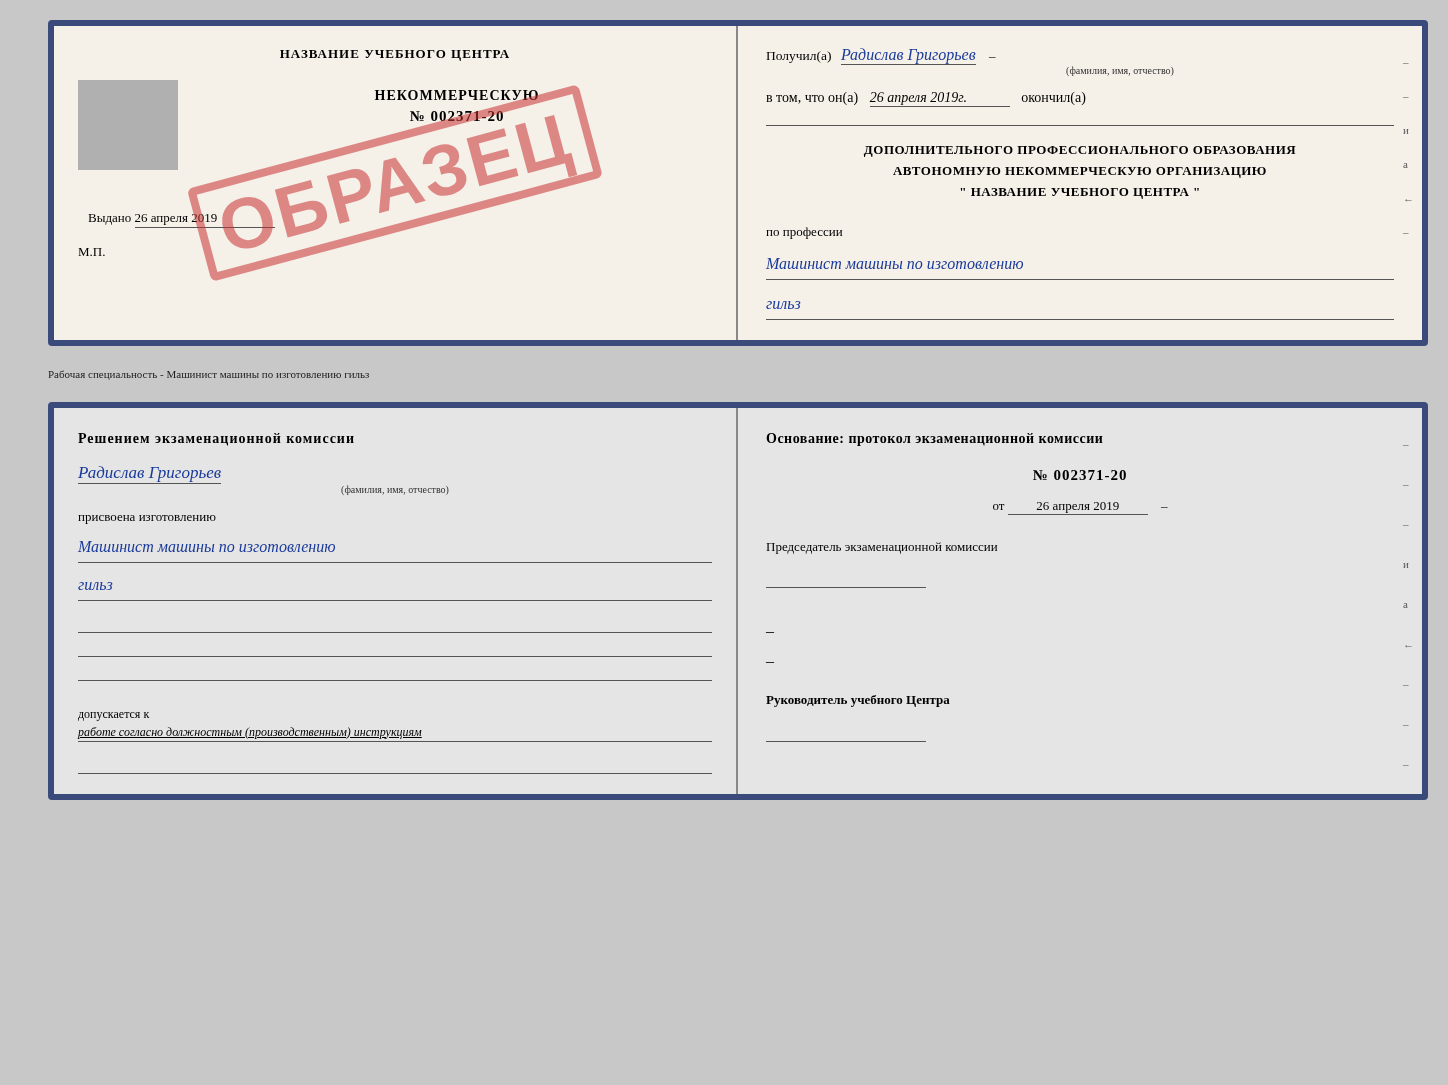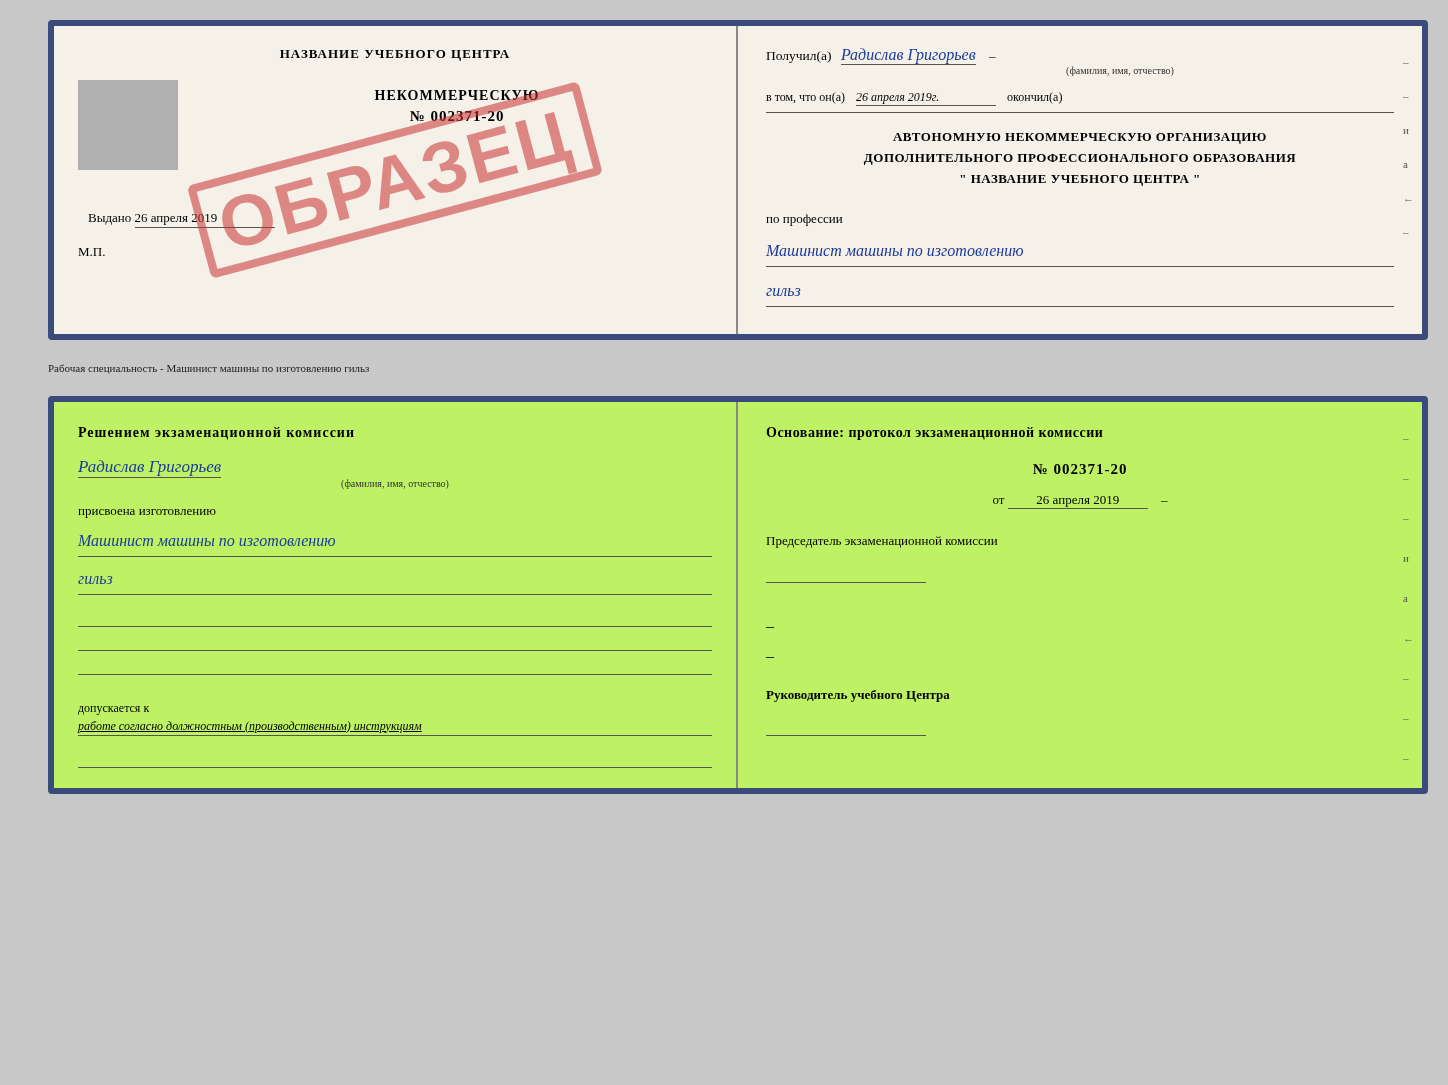--- a/index.html
+++ b/index.html
@@ -172,21 +172,21 @@
     .specialty-label {
       font-size: 11px;
       color: #222;
       width: 1380px;
       text-align: left;
       padding: 4px 0;
     }
 
     
     .second-card {
-      background: #bef264;
+      background: #e5e5e5;
       border: 6px solid #3a4a7a;
       border-radius: 4px;
       display: flex;
       width: 1380px;
       min-height: 340px;
       position: relative;
       overflow: hidden;
     }
 
     .second-left {
@@ -350,29 +350,29 @@
     <div class="doc-card-right">
 
       <div style="font-size:13.5px;">
         <span>Получил(a)</span>
         <span class="recipient-name" style="font-size:16px; margin-left:6px;">Радислав Григорьев</span>
         <span style="margin-left: 10px; font-size:13px;">–</span>
         <br>
         <span class="subfont" style="text-align:center; display:block; margin-left:80px; margin-top:0;">(фамилия, имя, отчество)</span>
       </div>
 
-      <div style="font-size:12px; margin-top:4px; border-bottom:1px solid #555; padding-bottom:6px;">
+      <div style="font-size:14px; margin-top:4px; border-bottom:1px solid #555; padding-bottom:18px;">
         <span>в том, что он(а)</span>
         <span style="font-style:italic; border-bottom:1px solid #555; margin: 0 8px; display:inline-block; min-width:140px;">26 апреля 2019г.</span>
         <span>окончил(а)</span>
       </div>
 
       <div class="org-block">
+        <div>ДОПОЛНИТЕЛЬНОГО ПРОФЕССИОНАЛЬНОГО ОБРАЗОВАНИЯ</div>
         <div>АВТОНОМНУЮ НЕКОММЕРЧЕСКУЮ ОРГАНИЗАЦИЮ</div>
-        <div>ДОПОЛНИТЕЛЬНОГО ПРОФЕССИОНАЛЬНОГО ОБРАЗОВАНИЯ</div>
         <div>" НАЗВАНИЕ УЧЕБНОГО ЦЕНТРА "</div>
       </div>
 
       <div class="profession-label">по профессии</div>
       <div class="profession-name">Машинист машины по изготовлению</div>
       <div class="profession-name" style="margin-top:0;">гильз</div>
 
       <div class="right-side-lines">
         <span>–</span>
         <span>–</span>

